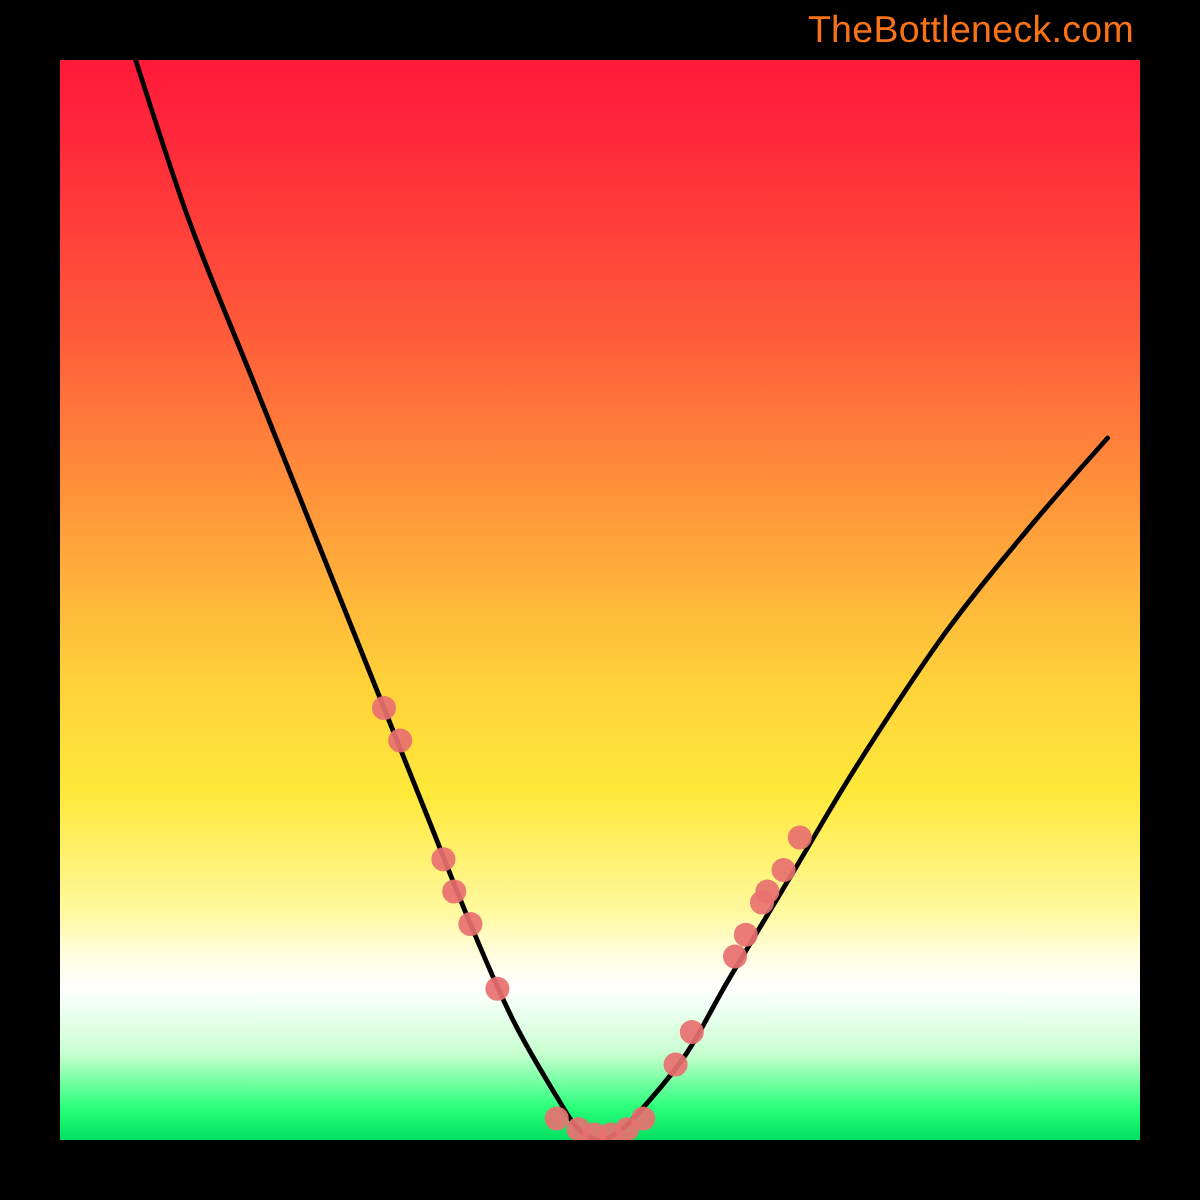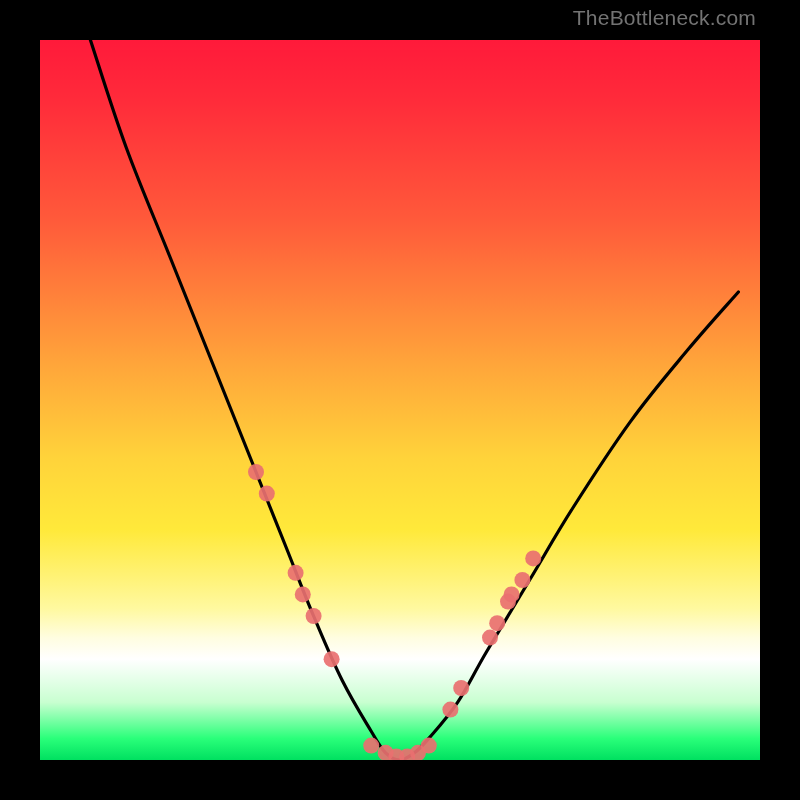--- a/index.html
+++ b/index.html
@@ -45,22 +45,22 @@
       #ffffff 86%,
       #c8ffd0 92%,
       #2aff7a 97%,
       #00e060 100%
     );
   }
   .watermark {
     position: absolute;
     top: 6px;
     right: 44px;
-    color: #737373;
-    font-size: 21px;
+    color: #f97316;
+    font-size: 25px;
     font-weight: 500;
     letter-spacing: 0.2px;
     user-select: none;
   }
   svg.curve {
     position: absolute;
     inset: 0;
     width: 100%;
     height: 100%;
   }

